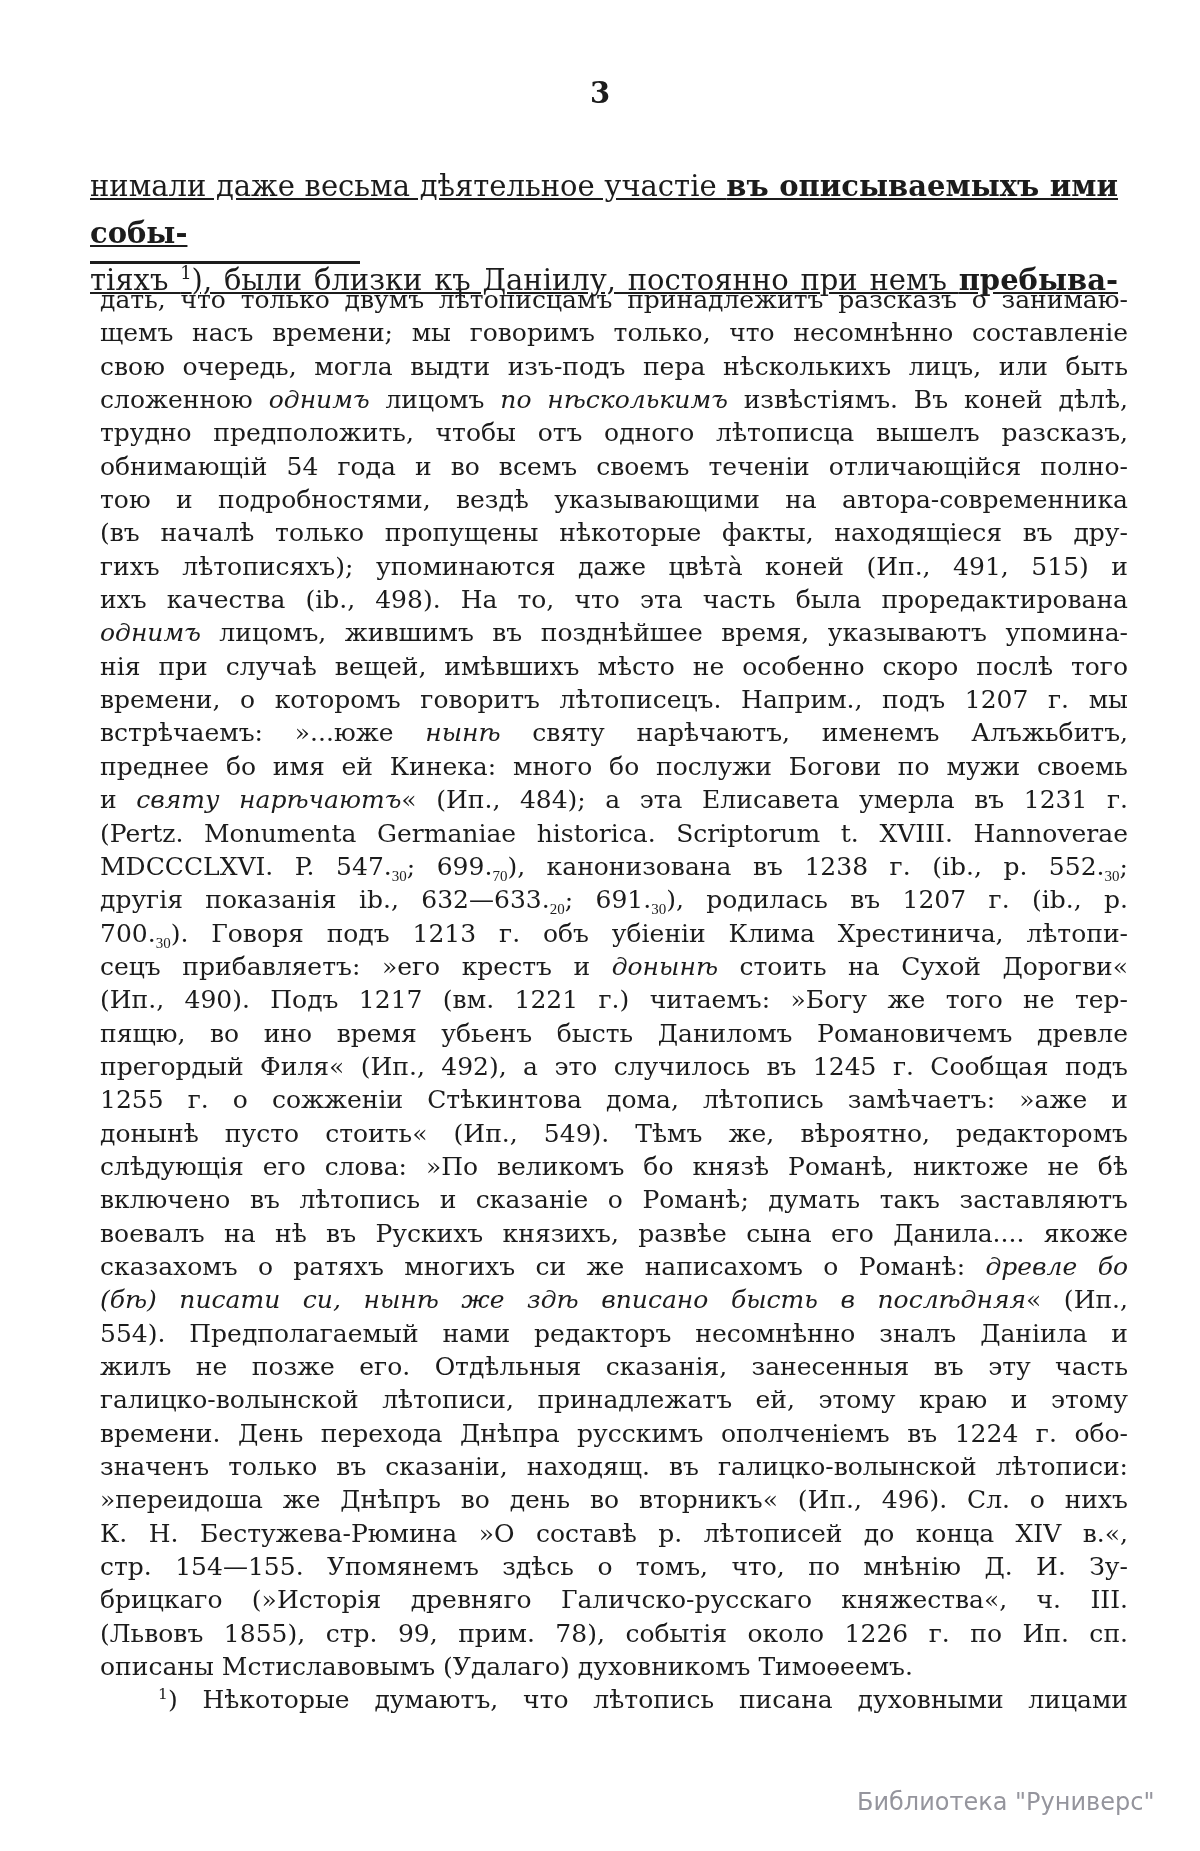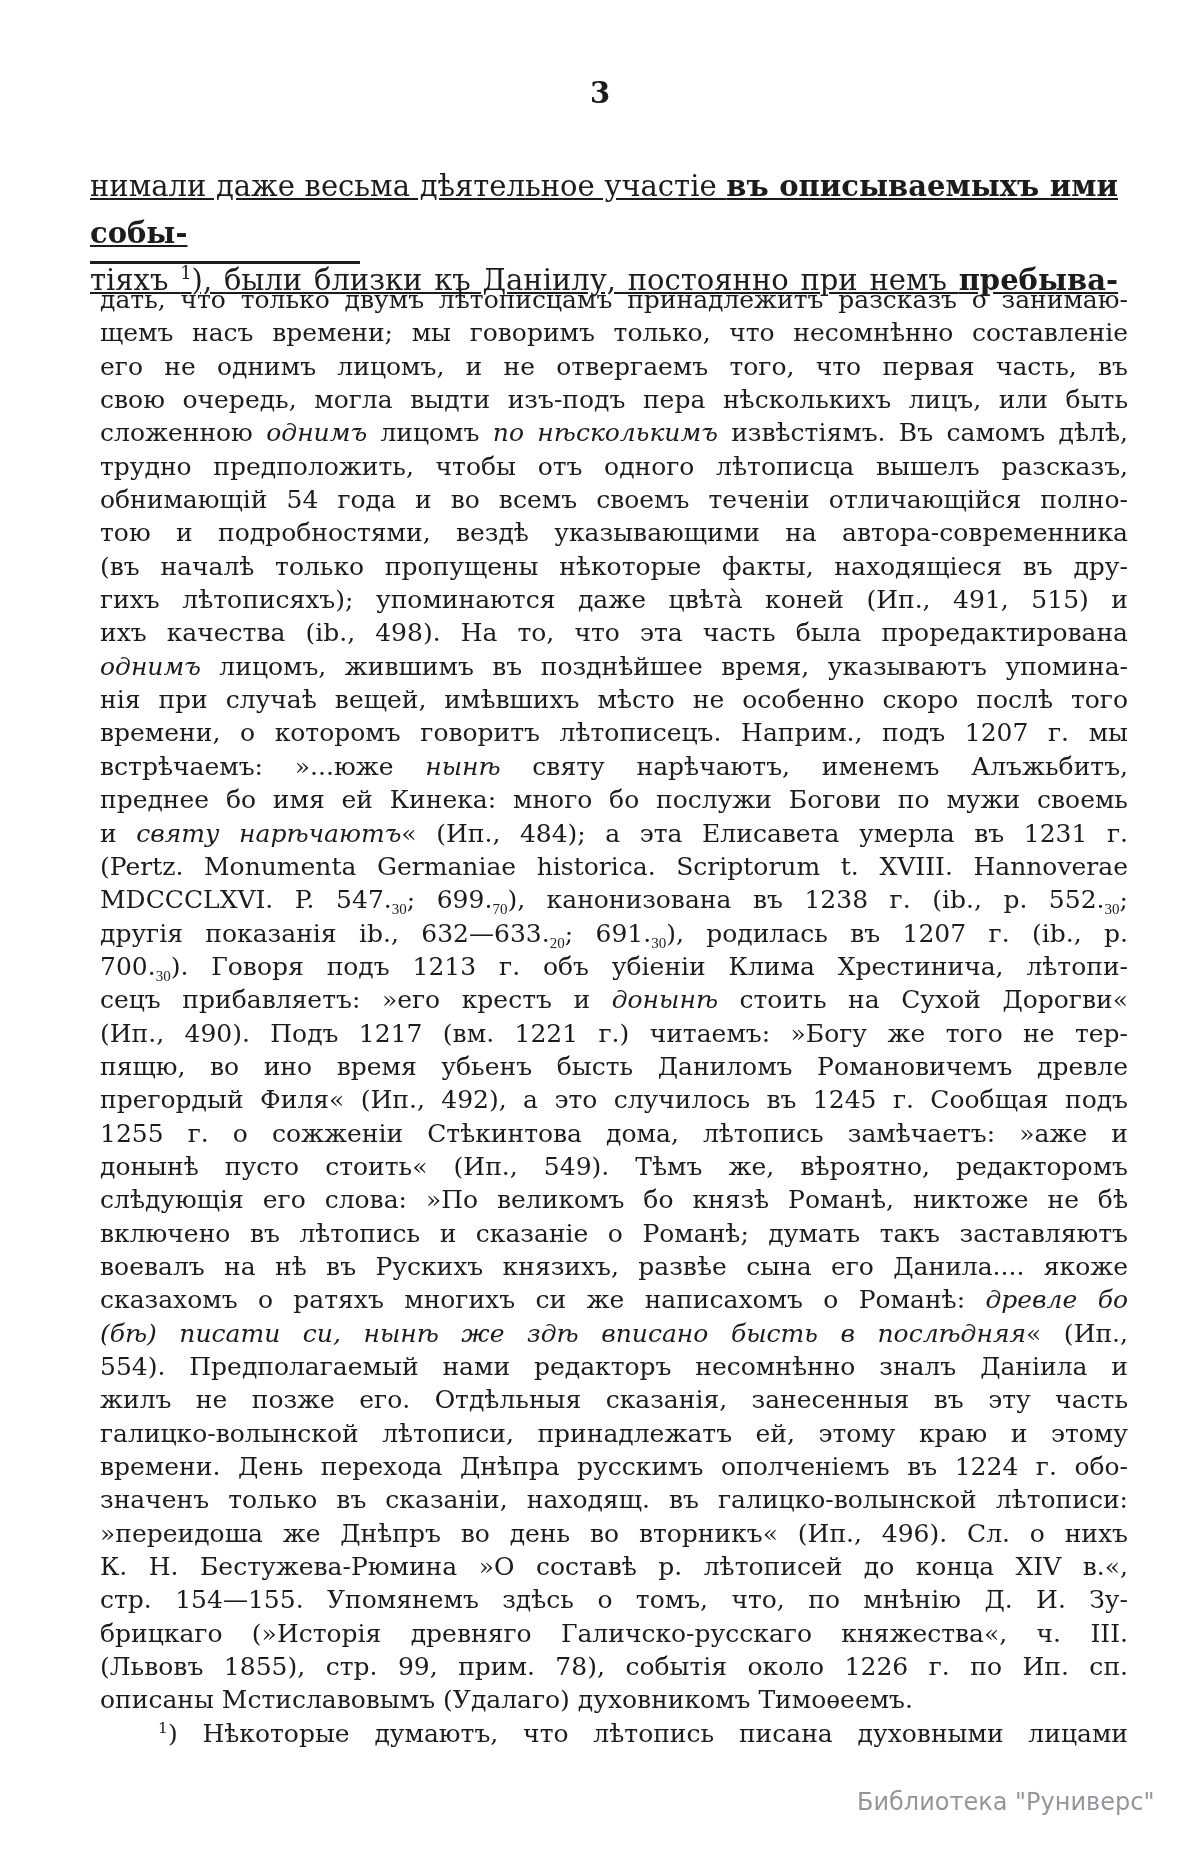--- a/index.html
+++ b/index.html
@@ -62,23 +62,22 @@
   <div class="main-text">
       <div class="line"><span>нимали даже весьма дѣятельное участіе </span><span class="s-b">въ описываемыхъ ими собы-</span></div>
       <div class="line"><span>тіяхъ </span><span class="s-sup">1</span><span>), были близки къ Даніилу, постоянно при немъ </span><span class="s-b">пребыва-</span></div>
     </div>
 
   <div class="footnote-rule"></div>
 
   <div class="footnote-text">
       <div class="line"><span>дать, что только двумъ лѣтописцамъ принадлежитъ разсказъ о занимаю-</span></div>
       <div class="line"><span>щемъ насъ времени; мы говоримъ только, что несомнѣнно составленіе</span></div>
-      <div class="line"><span>его не однимъ лицомъ, и не отвергаемъ того, что первая часть, въ</span></div>
       <div class="line"><span>свою очередь, могла выдти изъ-подъ пера нѣсколькихъ лицъ, или быть</span></div>
-      <div class="line"><span>сложенною </span><span class="s-i">однимъ</span><span> лицомъ </span><span class="s-i">по нѣсколькимъ</span><span> извѣстіямъ. Въ самомъ дѣлѣ,</span></div>
+      <div class="line"><span>сложенною </span><span class="s-i">однимъ</span><span> лицомъ </span><span class="s-i">по нѣсколькимъ</span><span> извѣстіямъ. Въ коней дѣлѣ,</span></div>
       <div class="line"><span>трудно предположить, чтобы отъ одного лѣтописца вышелъ разсказъ,</span></div>
       <div class="line"><span>обнимающій 54 года и во всемъ своемъ теченіи отличающійся полно-</span></div>
       <div class="line"><span>тою и подробностями, вездѣ указывающими на автора-современника</span></div>
       <div class="line"><span>(въ началѣ только пропущены нѣкоторые факты, находящіеся въ дру-</span></div>
       <div class="line"><span>гихъ лѣтописяхъ); упоминаются даже цвѣта̀ коней (Ип., 491, 515) и</span></div>
       <div class="line"><span>ихъ качества (ib., 498). На то, что эта часть была проредактирована</span></div>
       <div class="line"><span class="s-i">однимъ</span><span> лицомъ, жившимъ въ позднѣйшее время, указываютъ упомина-</span></div>
       <div class="line"><span>нія при случаѣ вещей, имѣвшихъ мѣсто не особенно скоро послѣ того</span></div>
       <div class="line"><span>времени, о которомъ говоритъ лѣтописецъ. Наприм., подъ 1207 г. мы</span></div>
       <div class="line"><span>встрѣчаемъ: »...юже </span><span class="s-i">нынѣ</span><span> святу нарѣчаютъ, именемъ Алъжьбитъ,</span></div>

